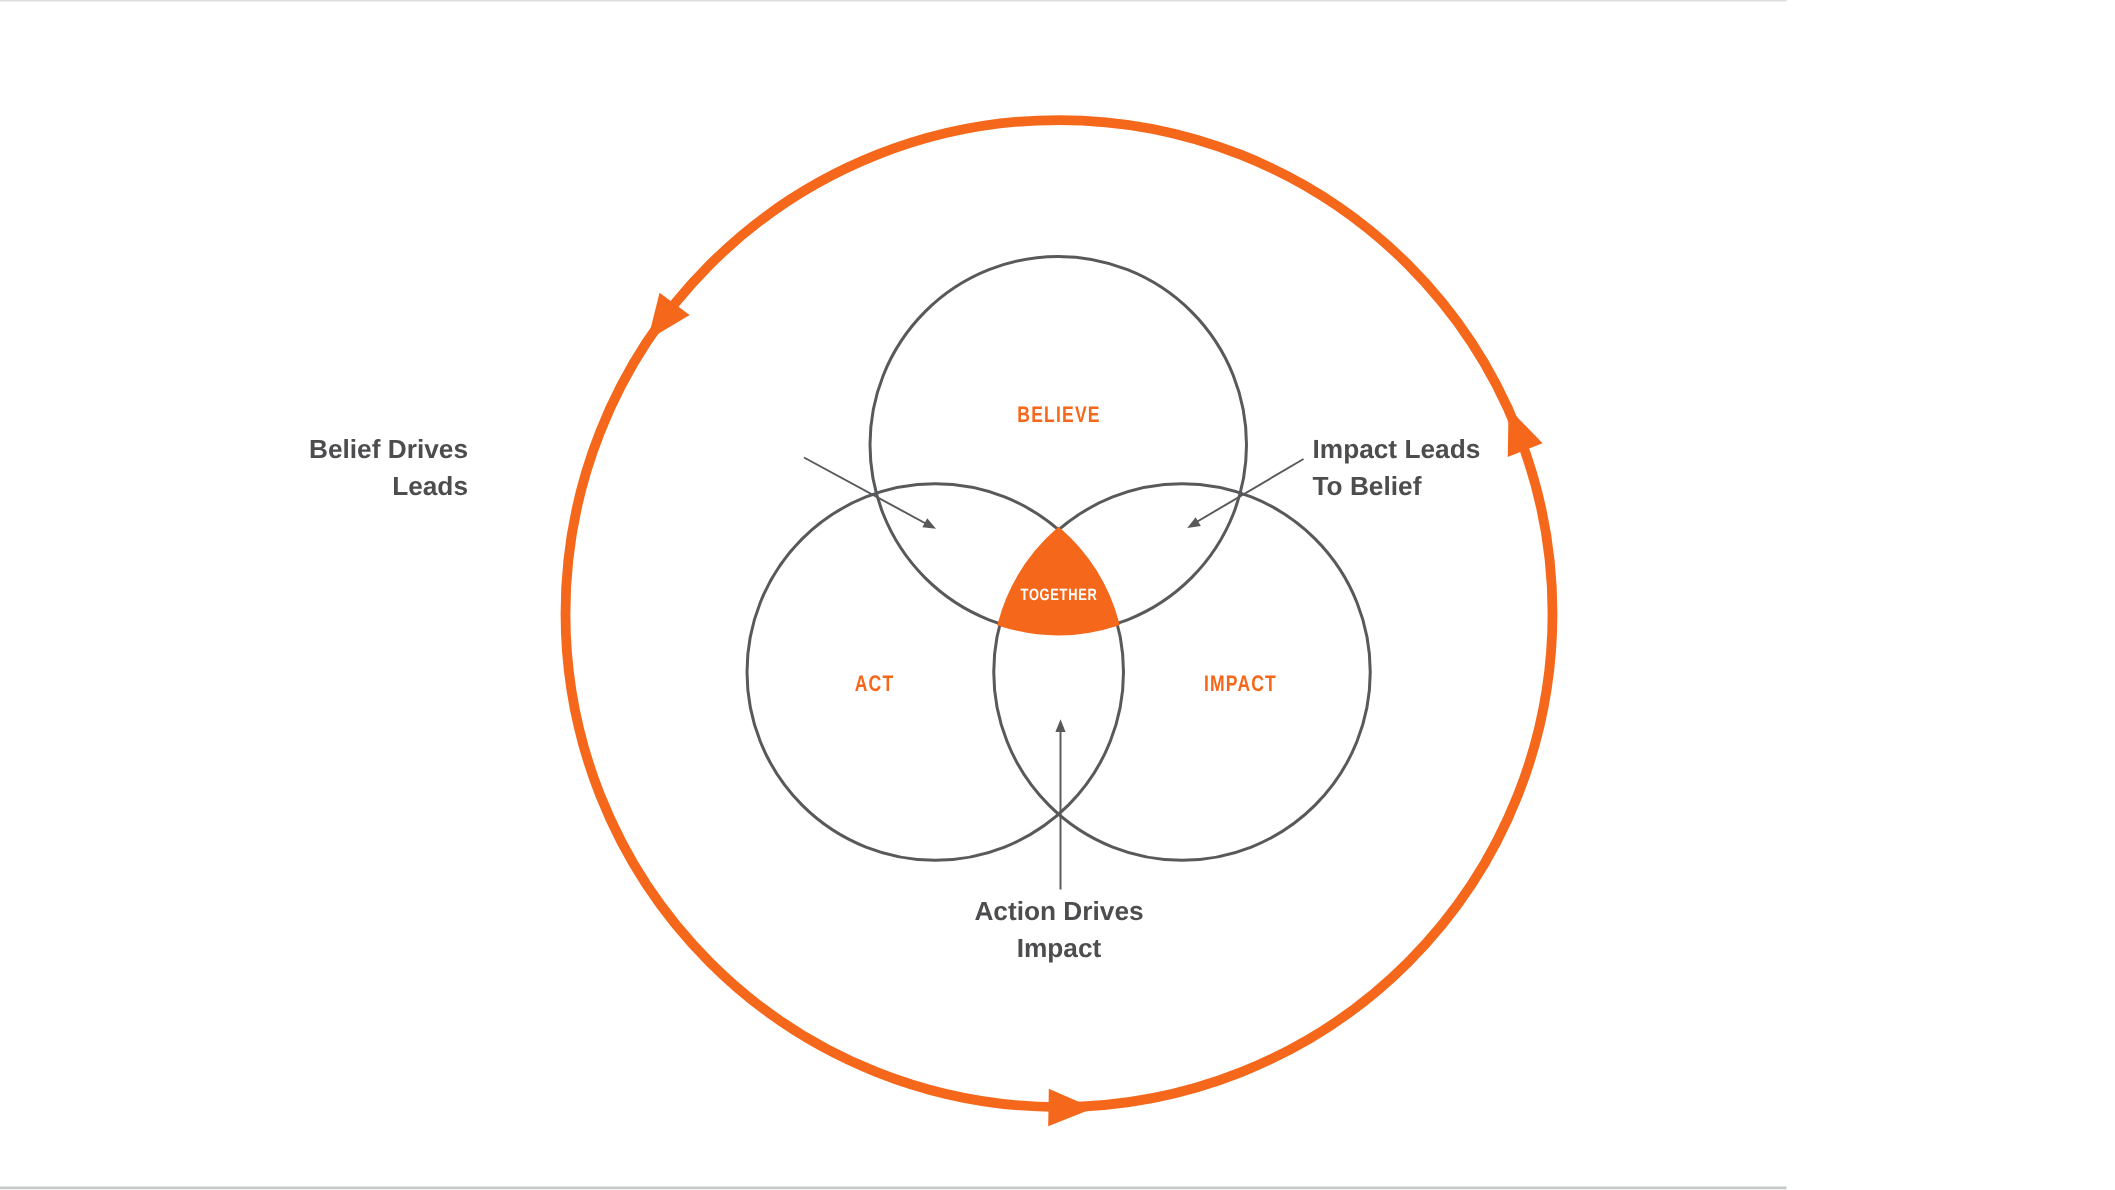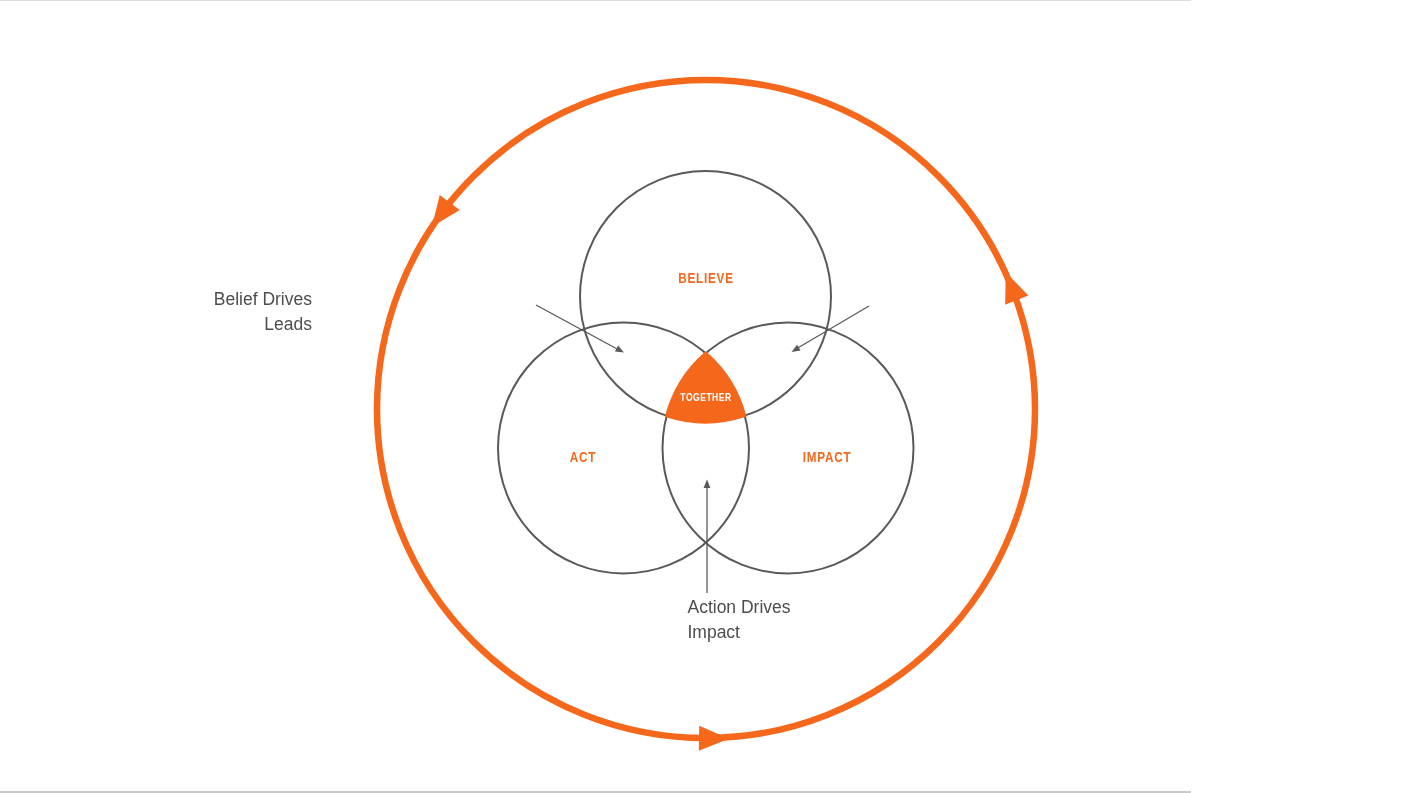--- a/index.html
+++ b/index.html
@@ -36,28 +36,28 @@
   .vlabel.impact  { left: 827px; top: 455px; }
   .vlabel.together {
     left: 706px; top: 396px;
     font-size: 11px;
     letter-spacing: 0.6px;
     color: #ffffff;
   }
   .annot {
     position: absolute;
     color: #4D4D4F;
-    font-weight: normal;
+    font-weight: bold;
     font-size: 17.5px;
     line-height: 25px;
     white-space: nowrap;
   }
   .annot.left   { right: 879px; top: 286px; text-align: right; }
   .annot.right  { left: 875px;  top: 286px; text-align: left; }
-  .annot.bottom { left: 706px;  top: 594px; transform: translateX(-50%); text-align: left; margin-left: 33px; }
+  .annot.bottom { left: 706px;  top: 594px; transform: translateX(-50%); text-align: center; }
 </style>
 </head>
 <body>
 
 <div class="stage">
 
   <svg class="diagram-svg" viewBox="0 0 1410 793">
 
     <circle cx="706" cy="408" r="329" fill="none" stroke-width="6.5" stroke="#F5681C"></circle>
 
@@ -91,19 +91,23 @@
   <div class="vlabel believe">BELIEVE</div>
   <div class="vlabel act">ACT</div>
   <div class="vlabel impact">IMPACT</div>
   <div class="vlabel together">TOGETHER</div>
 
   <div class="annot left">
     <div>Belief Drives</div>
     <div>Leads</div>
   </div>
 
+  <div class="annot right">
+    <div>Impact Leads</div>
+    <div>To Belief</div>
+  </div>
 
   <div class="annot bottom">
     <div>Action Drives</div>
     <div>Impact</div>
   </div>
 
 </div>
 
 </body></html>

